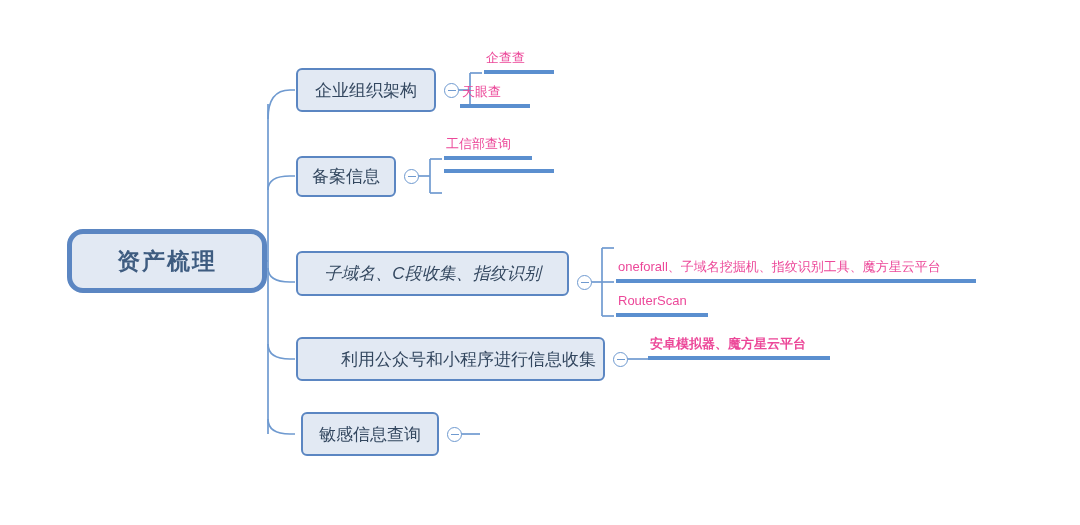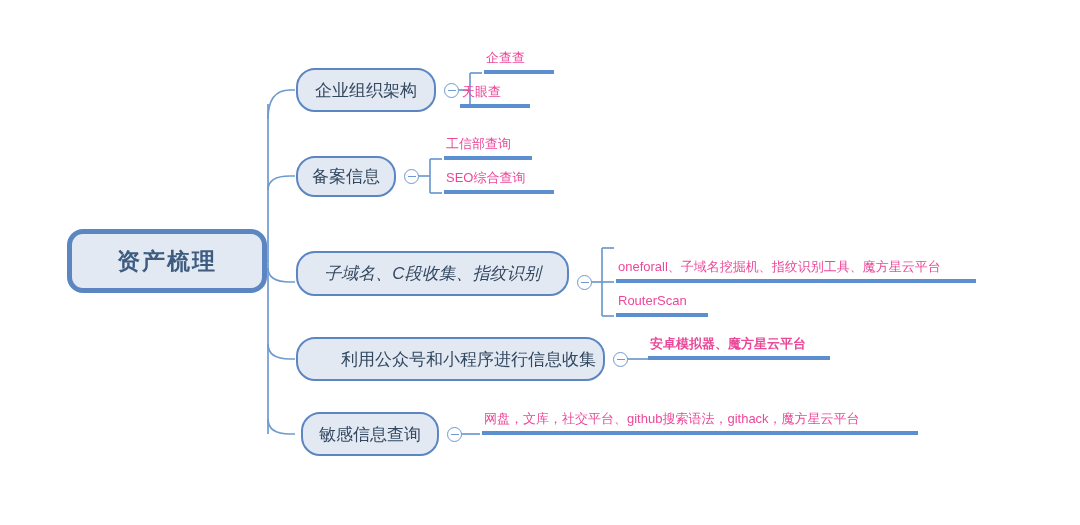--- a/index.html
+++ b/index.html
@@ -43,21 +43,21 @@
     font-weight: bold;
     letter-spacing: 2px;
     margin-left: 12px;
   }
 
   
   .branch-node {
     position: absolute;
     box-sizing: border-box;
     border: 2px solid #5b86c2;
-    border-radius: 19px;
+    border-radius: 6px;
     background: #e2e9f3;
     display: flex;
     align-items: center;
     justify-content: center;
     color: #33475f;
     font-size: 17px;
     white-space: nowrap;
   }
 
   
@@ -163,21 +163,20 @@
   <div class="branch-node" style="left:296px; top:156px; width:100px; height:41px;">
     <span>备案信息</span>
   </div>
   <div class="toggle" style="left:404px; top:169px;"></div>
 
   <div class="leaf" style="left:444px; top:135px; width:88px;">
     <span class="leaf-label">工信部查询</span>
     <span class="leaf-rule"></span>
   </div>
   <div class="leaf" style="left:444px; top:169px; width:110px;">
-    <span class="leaf-label">SEO综合查询</span>
     <span class="leaf-rule"></span>
   </div>
 
   <div class="branch-node" style="left:296px; top:251px; width:273px; height:45px;font-style:italic;">
     <span>子域名、C段收集、指纹识别</span>
   </div>
   <div class="toggle" style="left:577px; top:275px;"></div>
 
   <div class="leaf" style="left:616px; top:258px; width:360px;">
     <span class="leaf-label">oneforall、子域名挖掘机、指纹识别工具、魔方星云平台</span>
@@ -196,18 +195,14 @@
   <div class="leaf" style="left:648px; top:335px; width:182px;font-weight:bold;">
     <span class="leaf-label">安卓模拟器、魔方星云平台</span>
     <span class="leaf-rule"></span>
   </div>
 
   <div class="branch-node" style="left:301px; top:412px; width:138px; height:44px;">
     <span>敏感信息查询</span>
   </div>
   <div class="toggle" style="left:447px; top:427px;"></div>
 
-  <div class="leaf" style="left:482px; top:410px; width:436px;">
-    <span class="leaf-label">网盘，文库，社交平台、github搜索语法，githack，魔方星云平台</span>
-    <span class="leaf-rule"></span>
-  </div>
 
 </div>
 
 </body></html>

